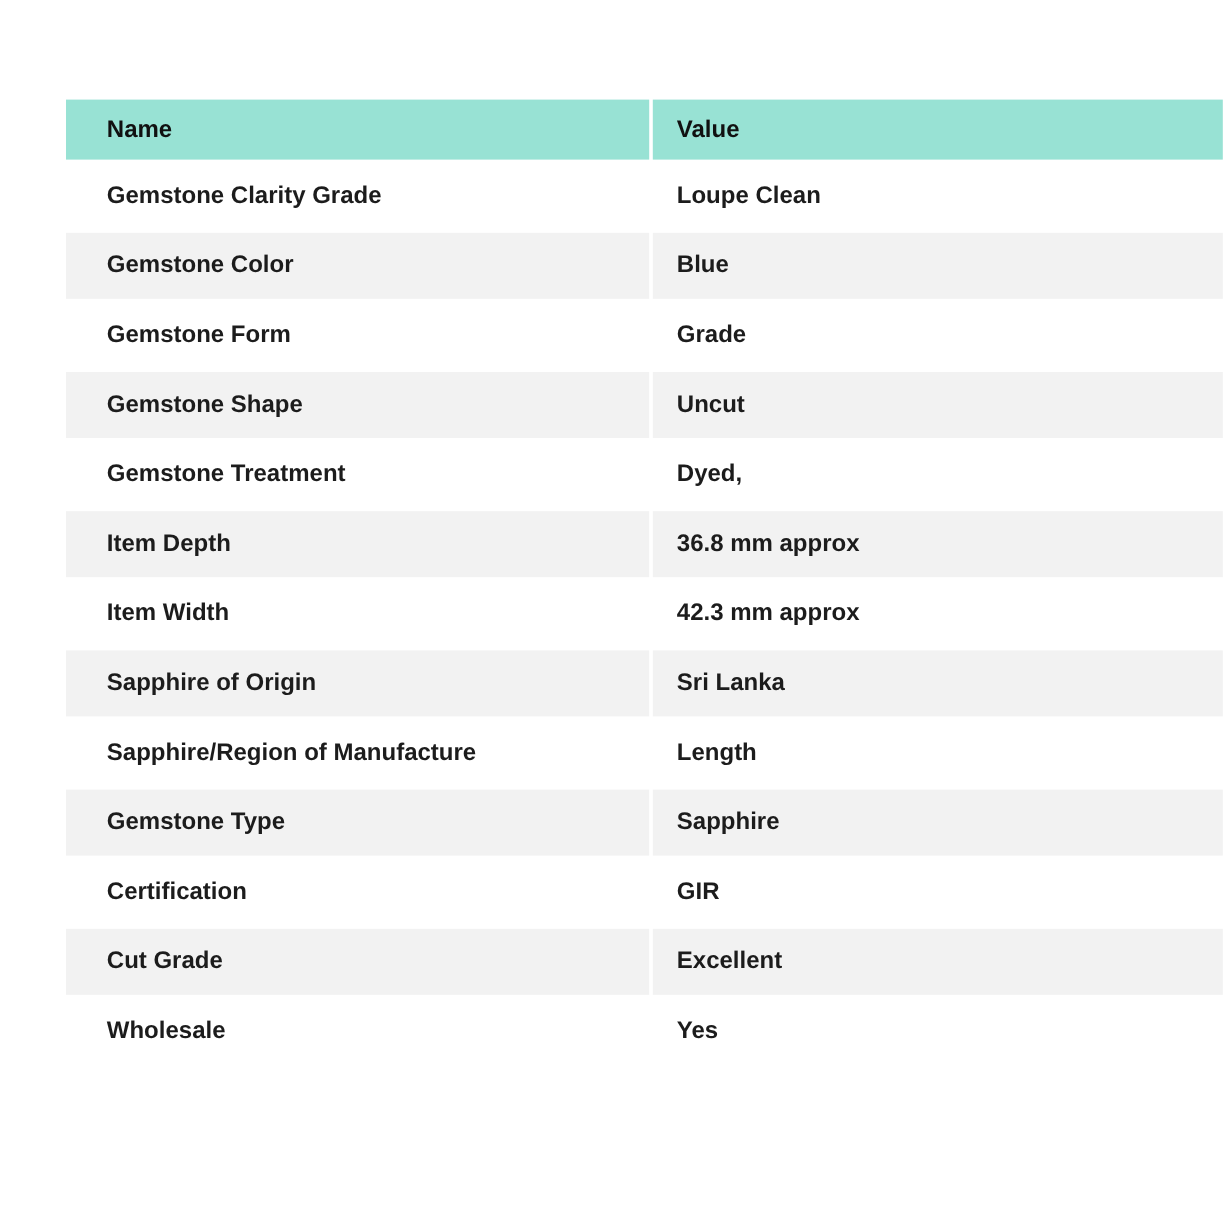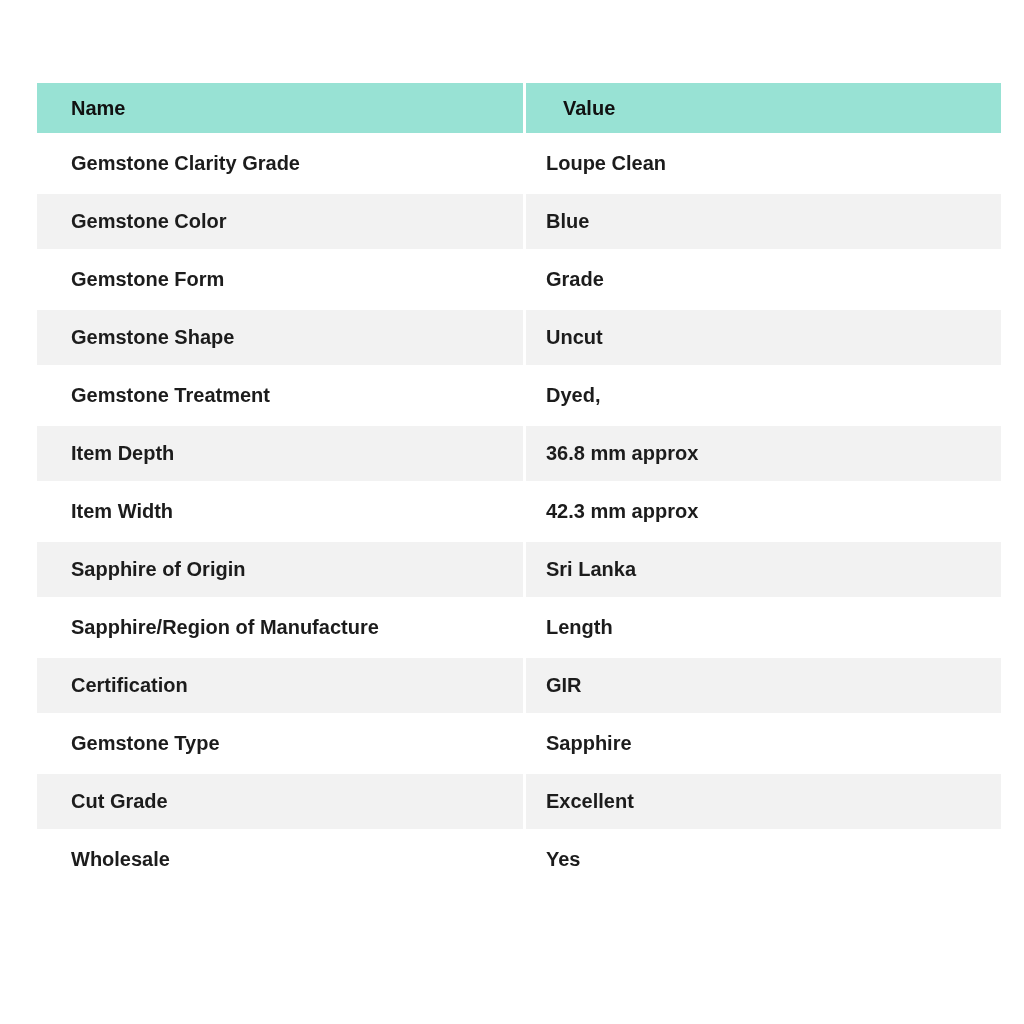--- a/index.html
+++ b/index.html
@@ -18,39 +18,39 @@
   }
   .page {
     position: relative;
     width: 1024px;
     height: 1024px;
     background: var(--page-bg);
     overflow: hidden;
   }
   table.specs-table {
     position: absolute;
-    left: 34px;
+    left: 52px;
     top: 80px;
     width: 970px;
     border-collapse: separate;
     border-spacing: 3px;
     table-layout: fixed;
   }
   table.specs-table th {
     background: var(--header-bg);
     height: 50px;
     text-align: left;
     vertical-align: middle;
     font-size: 20px;
     font-weight: 600;
     color: #111111;
     padding: 0;
   }
   table.specs-table th.name-col { width: 486px; padding-left: 34px; }
-  table.specs-table th.value-col { width: 475px; padding-left: 37px; margin-top: 20px; }
+  table.specs-table th.value-col { width: 475px; padding-left: 20px; margin-top: 20px; }
   table.specs-table td {
     height: 55px;
     vertical-align: middle;
     font-size: 20px;
     font-weight: 700;
     color: var(--text-color);
     background: var(--row-bg);
     padding: 0;
     overflow: hidden;
     white-space: nowrap;
@@ -114,27 +114,27 @@
     <td class="name-cell">Sapphire of Origin</td>
     <td class="value-cell">Sri Lanka</td>
   </tr>
 
   <tr>
     <td class="name-cell">Sapphire/Region of Manufacture</td>
     <td class="value-cell">Length</td>
   </tr>
 
   <tr>
-    <td class="name-cell">Certification</td>
-    <td class="value-cell">GIR</td>
+    <td class="name-cell">Gemstone Type</td>
+    <td class="value-cell">Sapphire</td>
   </tr>
 
   <tr>
-    <td class="name-cell">Gemstone Type</td>
-    <td class="value-cell">Sapphire</td>
+    <td class="name-cell">Certification</td>
+    <td class="value-cell">GIR</td>
   </tr>
 
   <tr>
     <td class="name-cell">Cut Grade</td>
     <td class="value-cell">Excellent</td>
   </tr>
 
   <tr>
     <td class="name-cell">Wholesale</td>
     <td class="value-cell">Yes</td>

